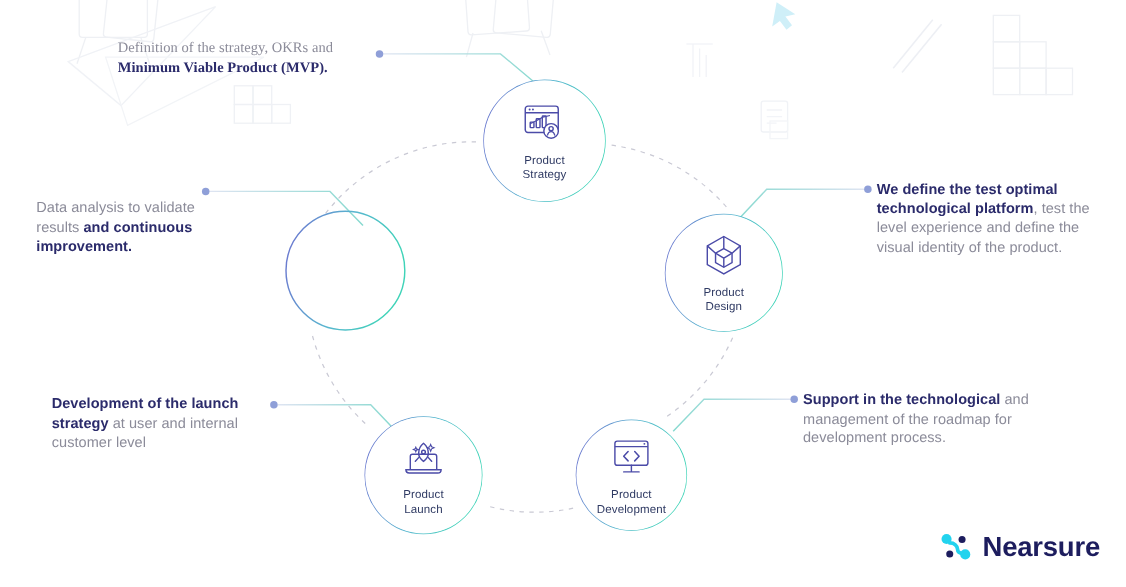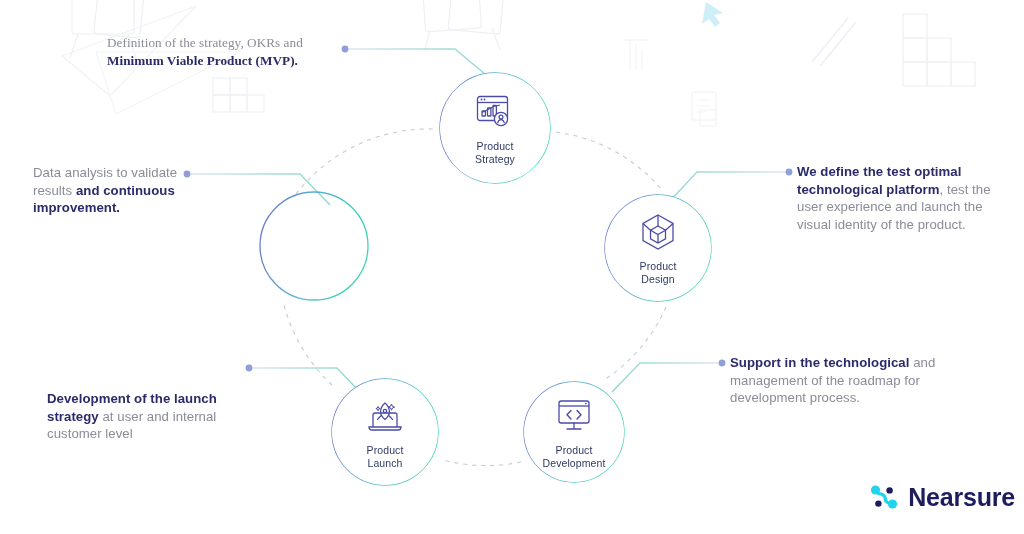--- a/index.html
+++ b/index.html
@@ -49,21 +49,21 @@
     font-size:13.2px;
     line-height:17.6px;
     color:#8b8b99;
     letter-spacing:0.05px;
   }
   .callout b{color:#2b2b6b;font-weight:bold;}
 
   
   .logo{
     position:absolute;
-    right:9px;bottom:22px;
+    right:24px;bottom:22px;
     display:flex;align-items:center;gap:9px;
   }
   .logo-text{
     font-size:25px;
     font-weight:bold;
     color:#1d1d5e;
     letter-spacing:-0.2px;
   }
 </style>
 </head>
@@ -241,33 +241,33 @@
     </div>
     <div class="node-label">Product
 Launch</div>
   </div>
 
 
   <div class="callout" style="left:107px;top:34px;width:244px;font-family:Liberation Serif, serif;">
     <span>Definition of the strategy, OKRs and </span><b>Minimum Viable Product (MVP).</b>
   </div>
 
-  <div class="callout" style="left:33px;top:164px;width:156px;">
+  <div class="callout" style="left:33px;top:180px;width:156px;">
     <span>Data analysis to validate results </span><b>and continuous improvement.</b>
   </div>
 
   <div class="callout" style="left:797px;top:163px;width:200px;">
-    <b>We define the test optimal technological platform</b><span>, test the user experience and launch the visual identity of the product.</span>
+    <b>We define the test optimal technological platform</b><span>, test the level experience and define the visual identity of the product.</span>
   </div>
 
   <div class="callout" style="left:730px;top:354px;width:210px;">
     <b>Support in the technological</b><span> and management of the roadmap for development process.</span>
   </div>
 
-  <div class="callout" style="left:47px;top:358px;width:180px;margin-top:32px;">
+  <div class="callout" style="left:47px;top:358px;width:180px;">
     <b>Development of the launch strategy</b><span> at user and internal customer level</span>
   </div>
 
   <div class="logo">
     <svg width="30" height="30" viewBox="0 0 30 30" fill="none">
       <circle cx="6.5" cy="8" r="4.6" fill="#22d3ee"></circle>
       <circle cx="23.5" cy="22" r="4.6" fill="#22d3ee"></circle>
       <path d="M9.5 11.6 C13.5 11.6 16.5 14.2 16.5 17.4 C16.5 19.6 18.4 21 20.8 21" stroke="#22d3ee" stroke-width="3.4" stroke-linecap="round" fill="none"></path>
       <circle cx="20.6" cy="8.4" r="3.2" fill="#1d1d5e"></circle>
       <circle cx="9.4" cy="21.6" r="3.2" fill="#1d1d5e"></circle>

